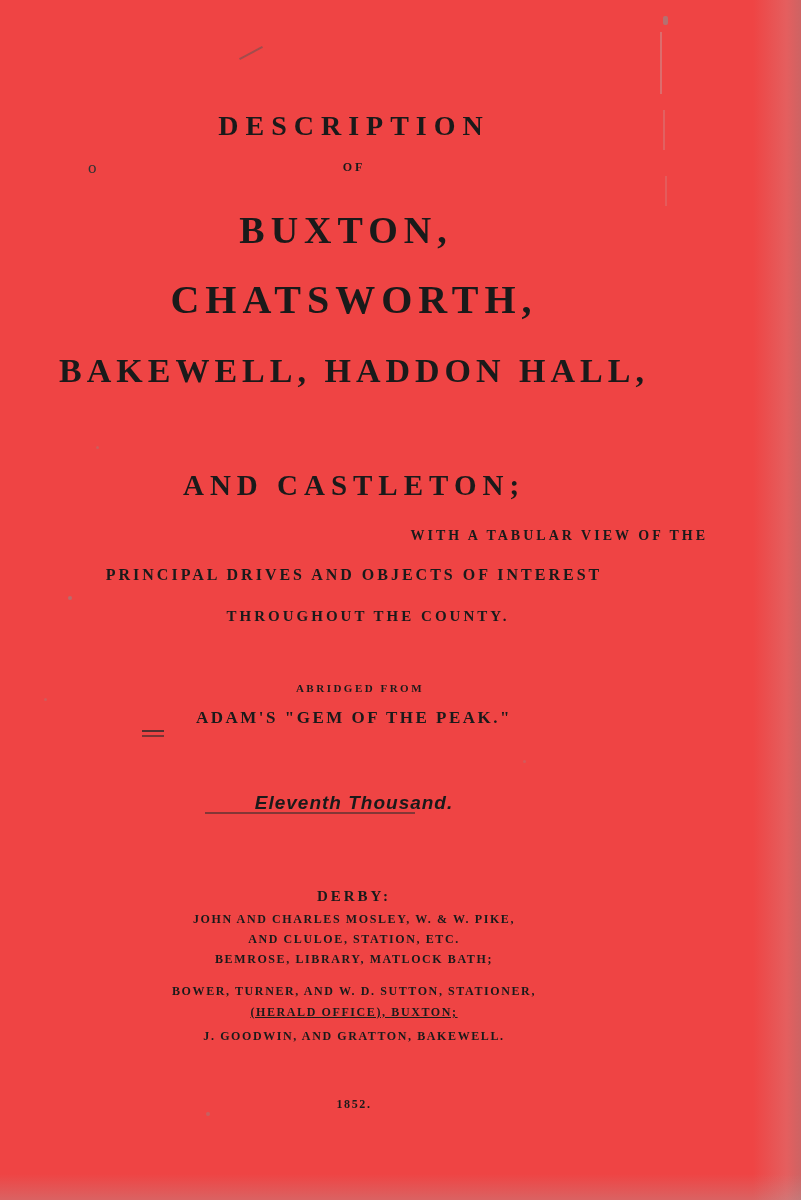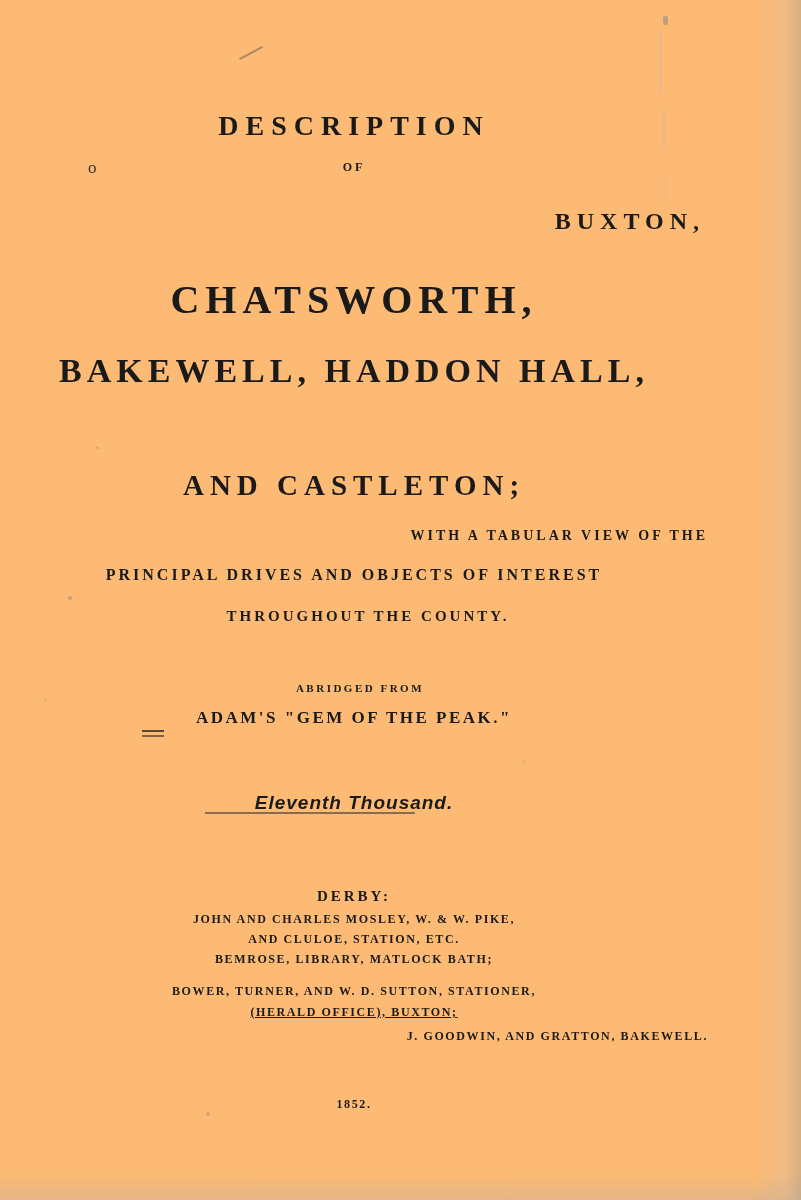--- a/index.html
+++ b/index.html
@@ -12,21 +12,21 @@
     height: 1200px;
     overflow: hidden;
     font-family: "Liberation Serif", serif;
     color: #1a1a1a;
   }
 
   .page {
     position: relative;
     width: 801px;
     height: 1200px;
-    background: #fdba74;
+    background: #ef4444;
     overflow: hidden;
   }
 
   
   .edge-shadow-right {
     position: absolute;
     top: 0;
     right: 0;
     width: 48px;
     height: 1200px;
@@ -80,25 +80,24 @@
   #title-of {
     position: absolute;
     left: 0; right: 0;
     top: 160px;
     font-size: 12px;
     letter-spacing: 3px;
     font-weight: bold;
   }
   #title-buxton {
     position: absolute;
-    left: 0; right: 3px;
+    left: 0; right: 16px;
     top: 208px;
-    font-size: 24px;
+    font-size: 38px;
     letter-spacing: 6px;
-    text-align: right;
   }
   #title-chatsworth {
     position: absolute;
     left: 0; right: 0;
     top: 276px;
     font-size: 40px;
     letter-spacing: 6px;
   }
   #title-bakewell {
     position: absolute;
@@ -176,21 +175,21 @@
     font-weight: bold;
     text-transform: uppercase;
     letter-spacing: 1.6px;
   }
   #imp-0 { top: 888px;  font-size: 15px; letter-spacing: 3px; }
   #imp-1 { top: 912px;  font-size: 12px; }
   #imp-2 { top: 932px;  font-size: 12px; }
   #imp-3 { top: 952px;  font-size: 12px; }
   #imp-4 { top: 984px;  font-size: 12px; }
   #imp-5 { top: 1005px; font-size: 12px; text-decoration: underline; }
-  #imp-6 { top: 1029px; font-size: 12px; text-align: right; }
+  #imp-6 { top: 1029px; font-size: 12px; }
   #imp-7 { top: 1053px; font-size: 12px; letter-spacing: 1.6px; margin-top: 44px; }
 
   .underline-mark {
     position: absolute;
     left: 142px;
     top: 730px;
     width: 22px;
     height: 2px;
     background: #2a2a2a;
     opacity: .8;

